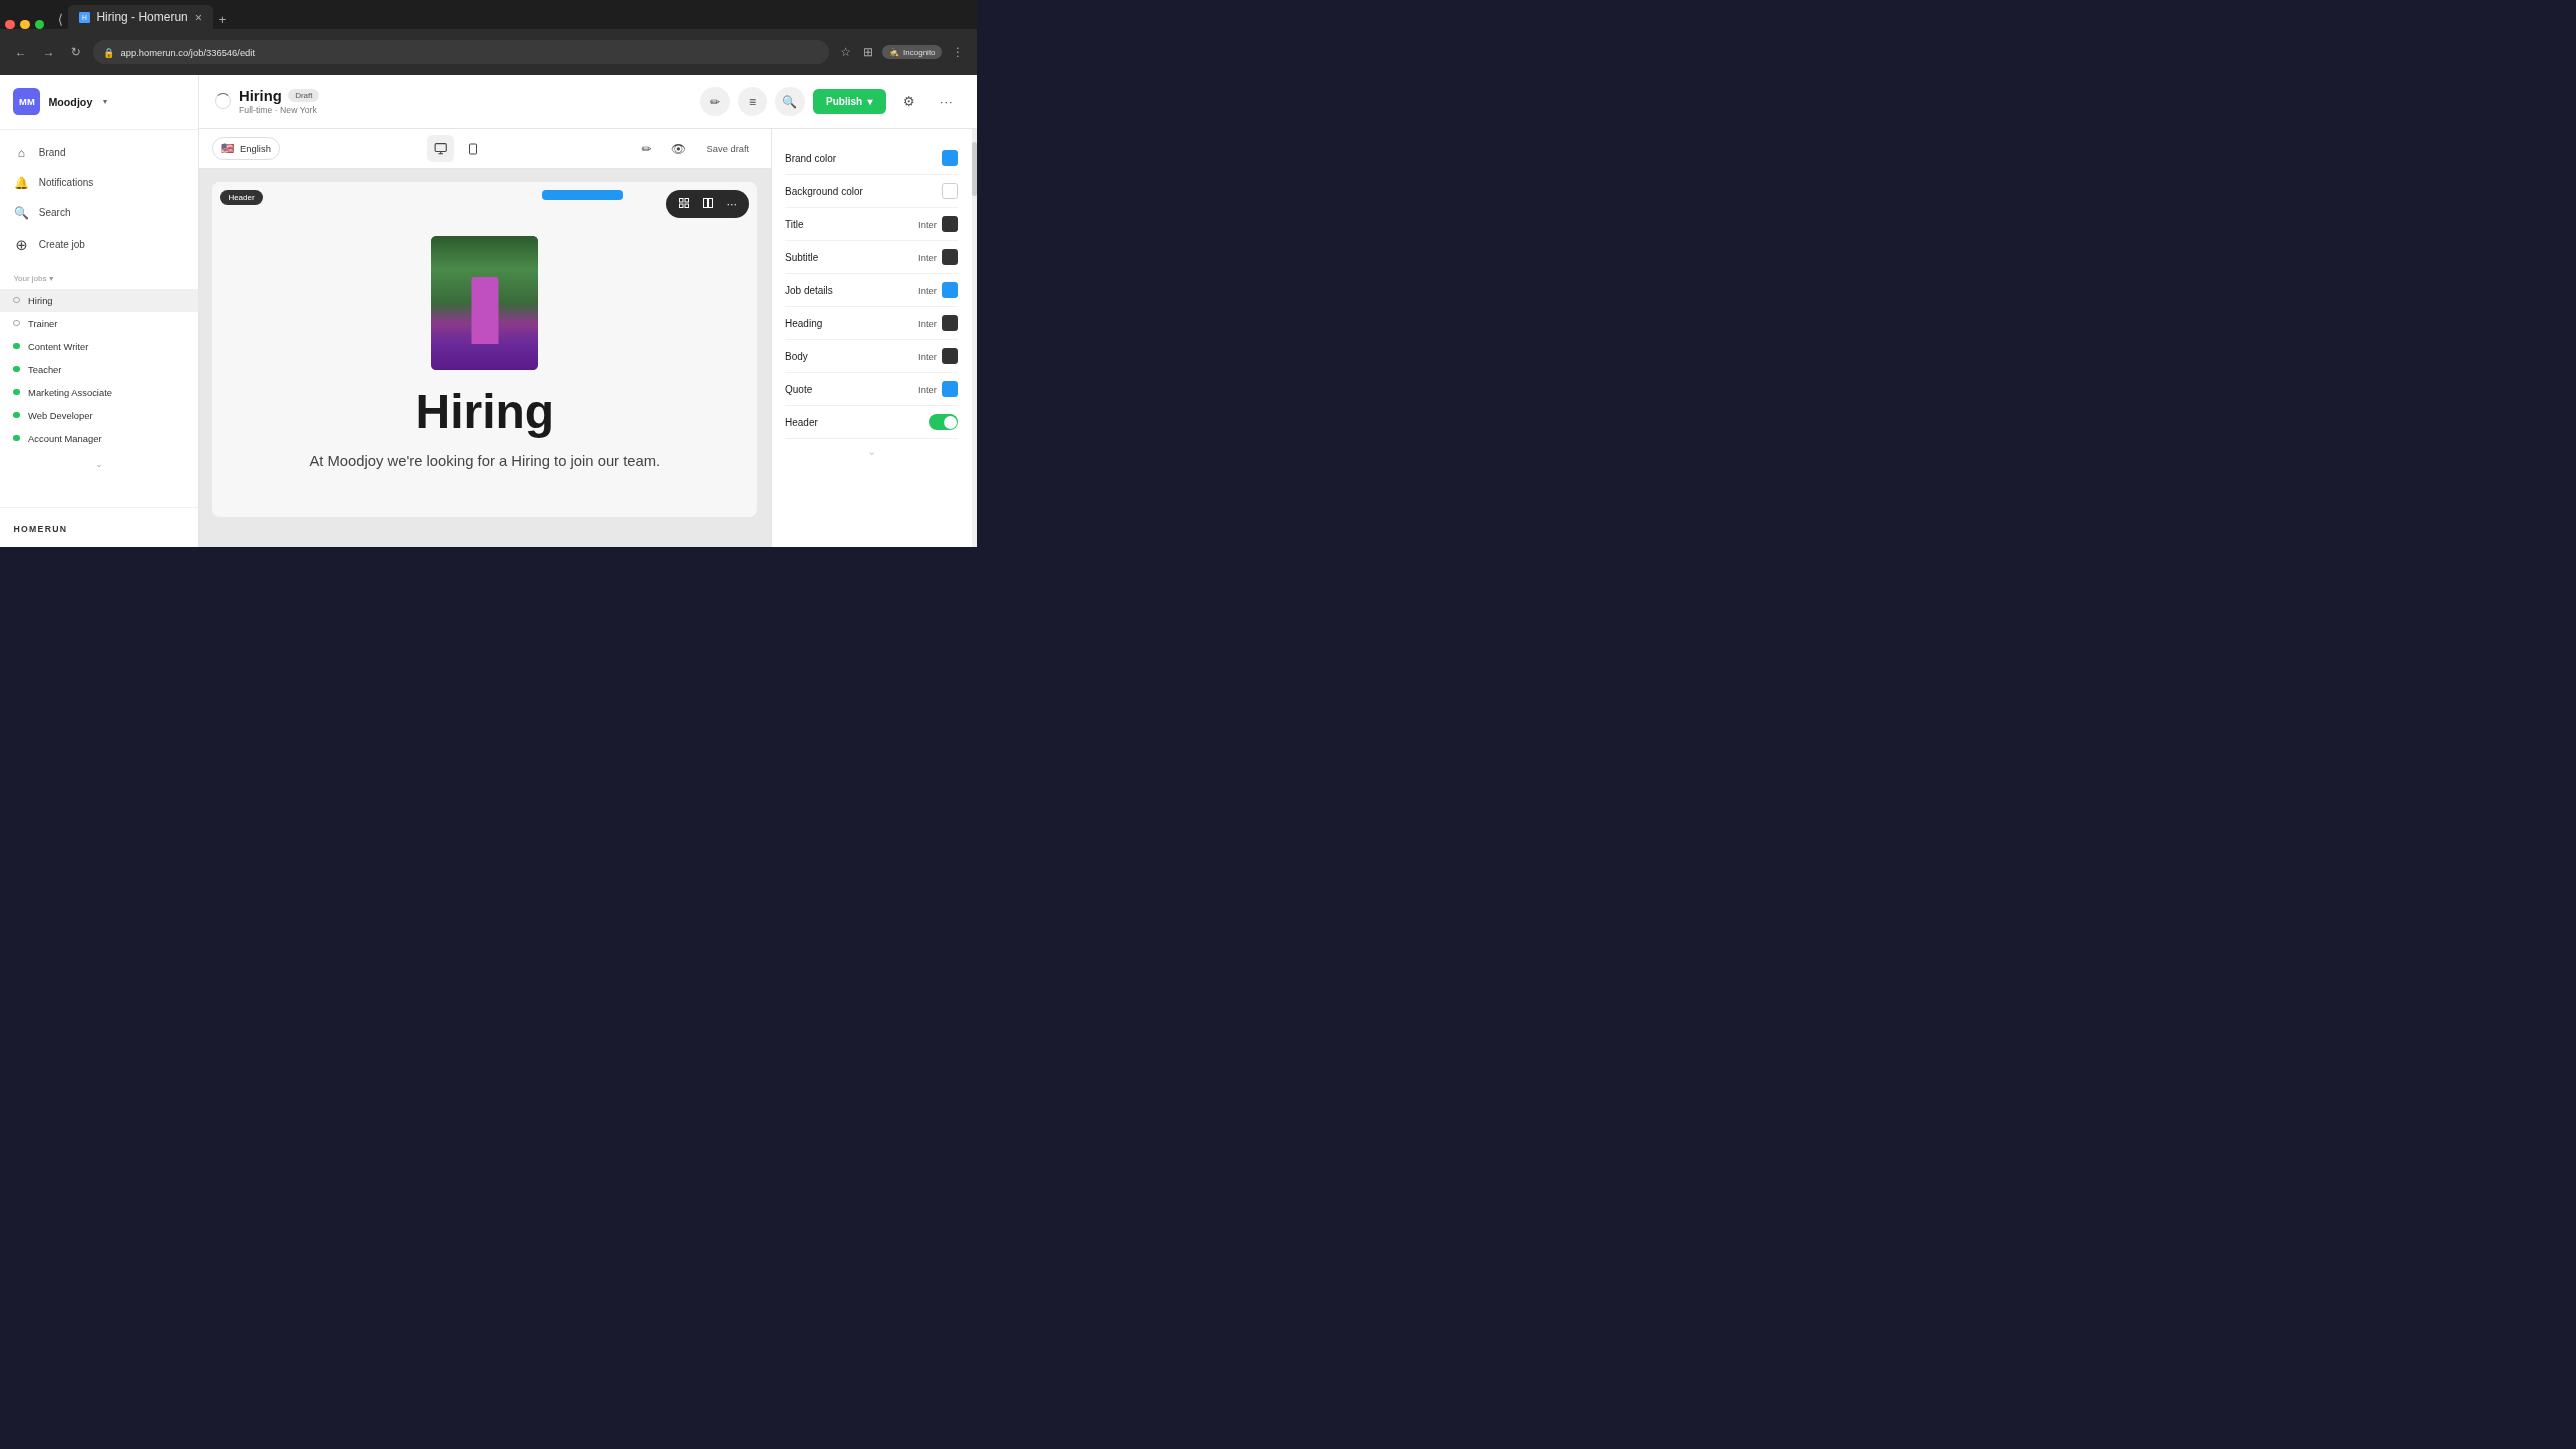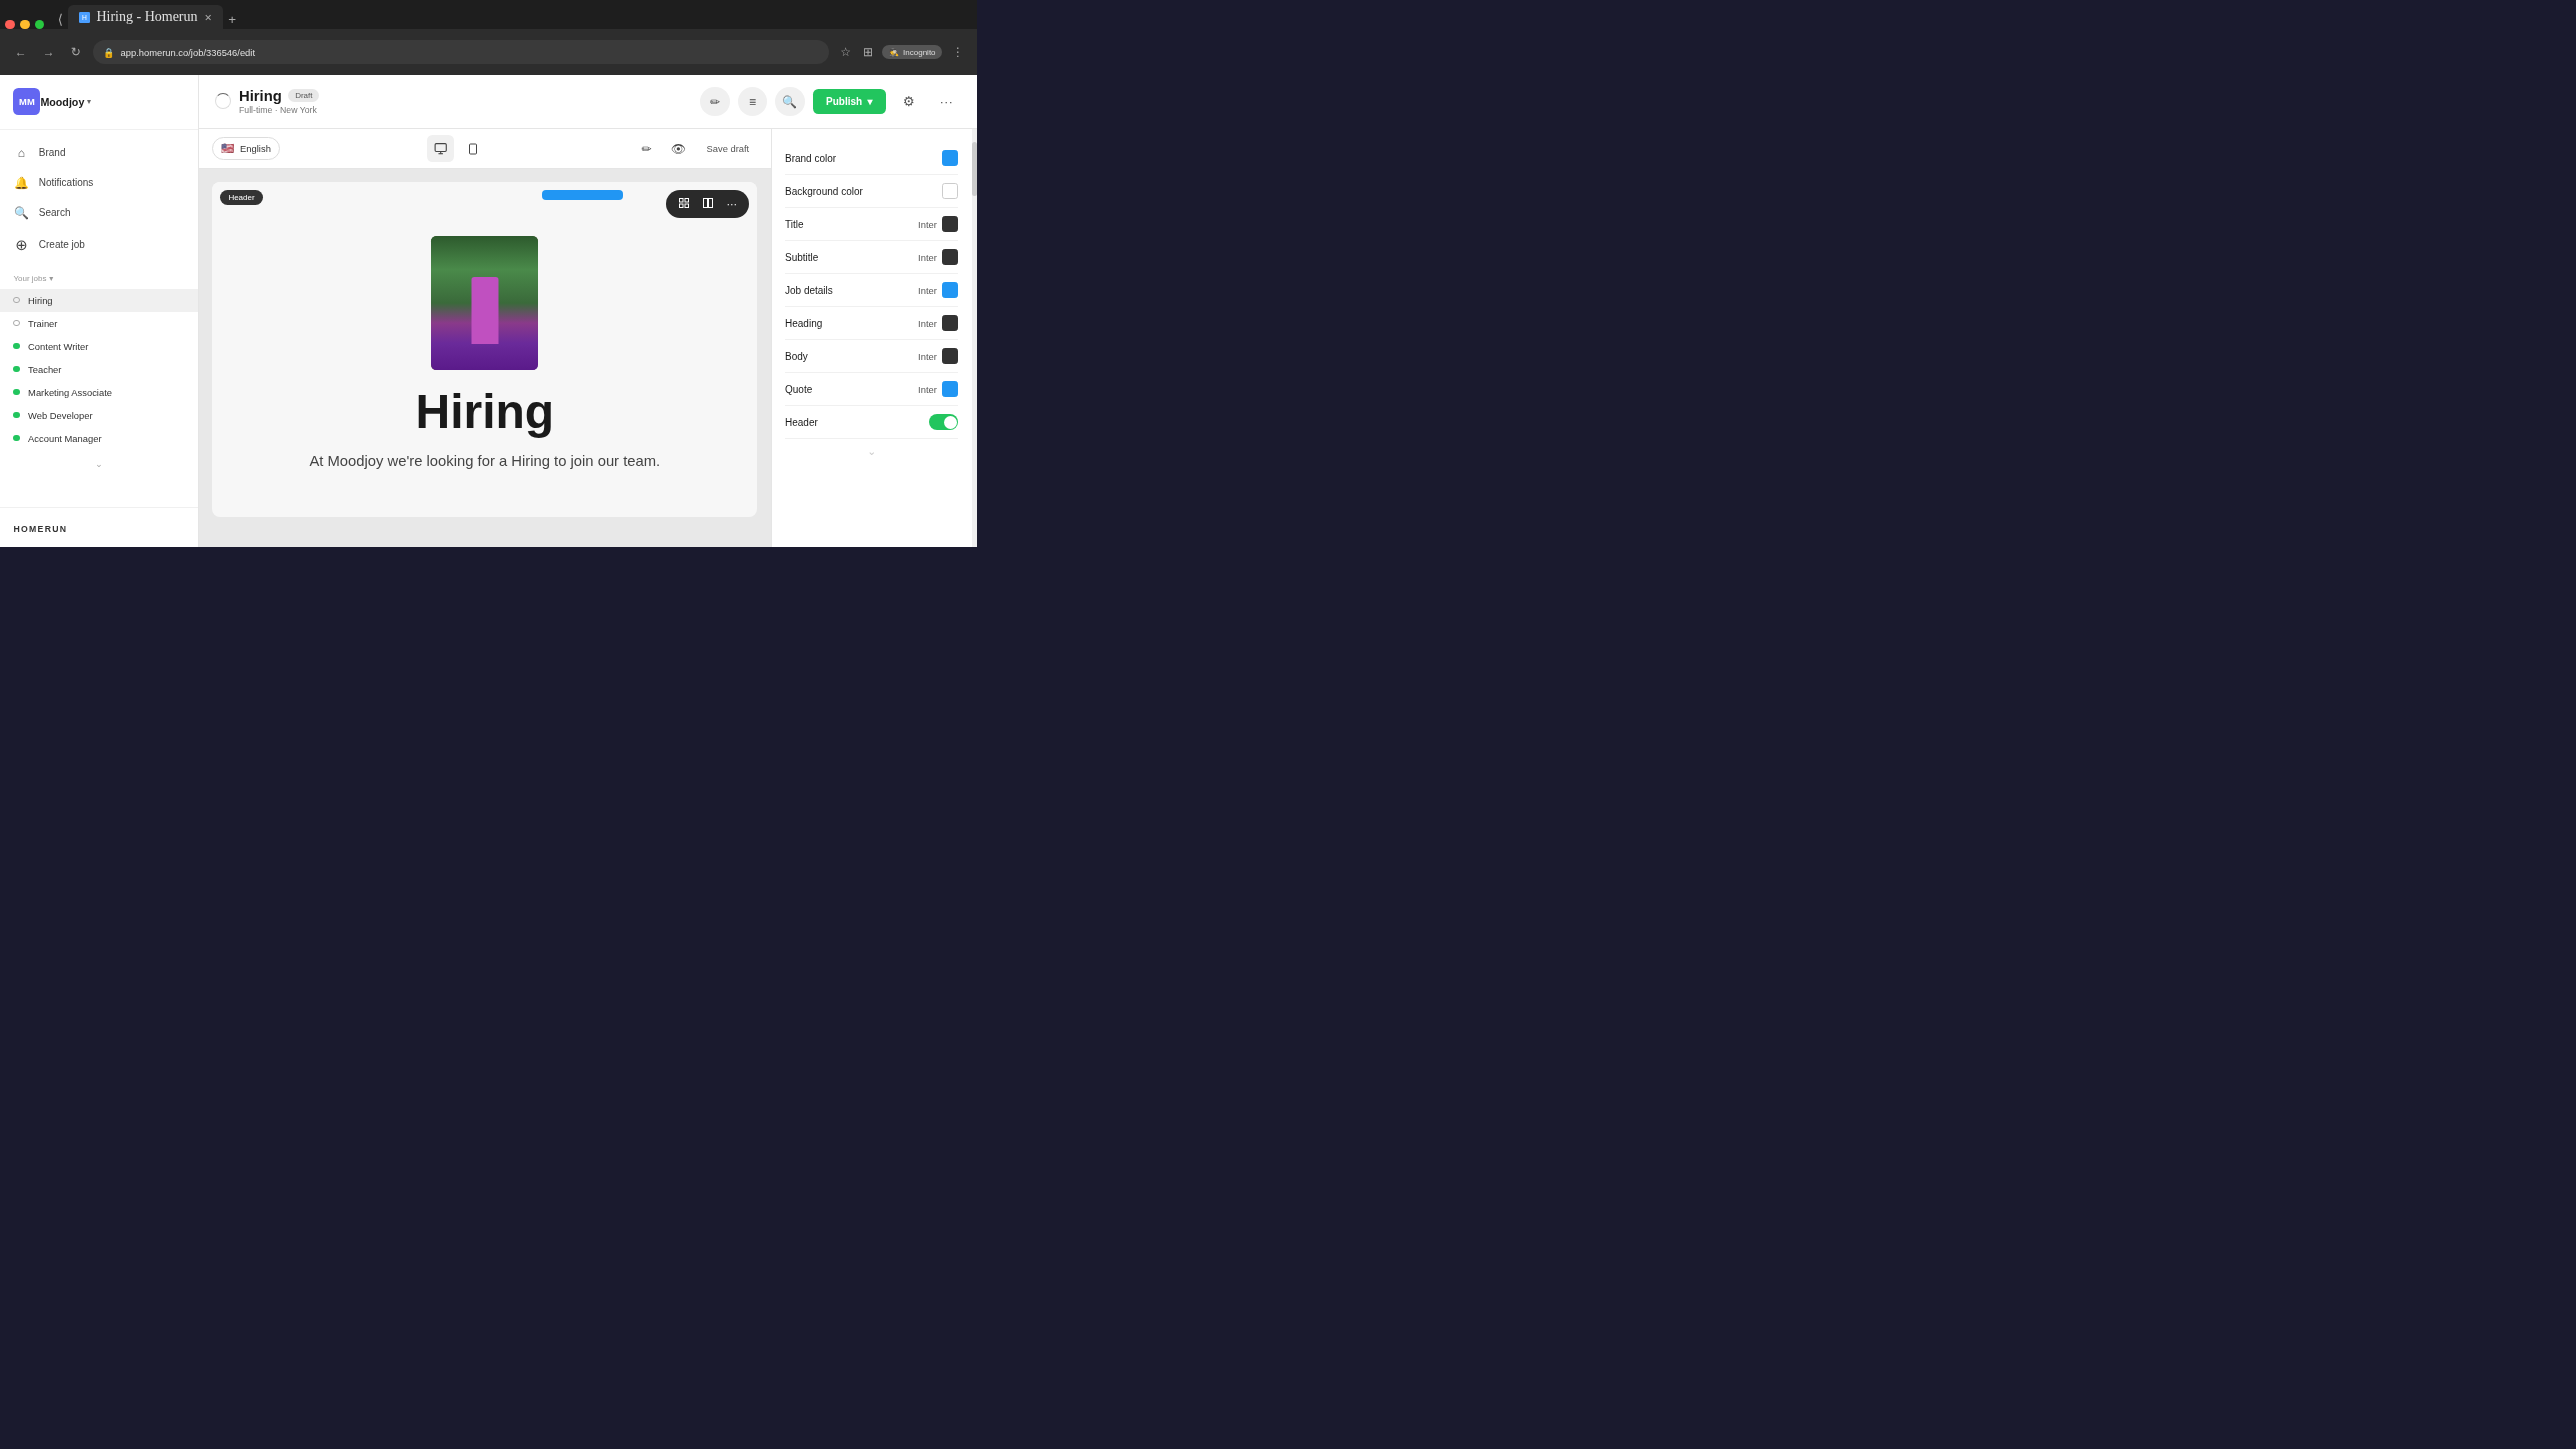--- a/index.html
+++ b/index.html
@@ -3,41 +3,41 @@
   <meta charset="utf-8">
   <style>
     * { box-sizing: border-box; margin: 0; padding: 0; }
     body { font-family: -apple-system, BlinkMacSystemFont, 'Segoe UI', sans-serif; background: #1a1a2e; width: 977px; height: 547px; overflow: hidden; }
 
     
     .browser-chrome { background: #2d2d2d; height: 75px; display: flex; flex-direction: column; }
     .browser-tabs { background: #1e1e1e; height: 29.5px; display: flex; align-items: flex-end; padding: 0 5.4px; }
     .browser-tab { background: #2d2d2d; border-radius: 5.4px 5.4px 0 0; padding: 0 10.7px; height: 24px; display: flex; align-items: center; gap: 6.7px; min-width: 134px; }
     .browser-tab-favicon { width: 10.7px; height: 10.7px; background: #4a9eff; border-radius: 1.3px; font-size: 6.7px; color: white; display: flex; align-items: center; justify-content: center; }
-    .browser-tab-title { font-size: 14px; color: #e0e0e0; flex: 1; font-family: Liberation Serif, serif; }
+    .browser-tab-title { font-size: 12px; color: #e0e0e0; flex: 1; }
     .browser-tab-close { color: #aaa; cursor: pointer; font-size: 9.4px; }
     .browser-tab-new { background: transparent; border: none; color: #aaa; font-size: 13.4px; padding: 2.7px 5.4px; cursor: pointer; }
     .browser-controls { height: 46px; background: #2d2d2d; display: flex; align-items: center; gap: 8px; padding: 0 10.7px; }
     .browser-nav-btn { color: #aaa; font-size: 12px; cursor: pointer; padding: 4px; border-radius: 50%; background: transparent; border: none; }
     .address-bar { flex: 1; background: #3a3a3a; border-radius: 13.4px; height: 24px; display: flex; align-items: center; padding: 0 10.7px; gap: 5.4px; }
     .address-text { font-size: 9.4px; color: #e0e0e0; }
     .browser-actions { display: flex; align-items: center; gap: 6.7px; }
     .browser-action-btn { color: #aaa; font-size: 12px; cursor: pointer; padding: 2.7px; }
     .incognito-badge { background: #555; color: #ddd; font-size: 8px; padding: 2.7px 6.7px; border-radius: 8px; display: flex; align-items: center; gap: 4px; cursor: pointer; }
     .window-ctrl { width: 9.4px; height: 9.4px; border-radius: 50%; cursor: pointer; }
     .win-min { background: #febc2e; }
     .win-max { background: #28c840; }
     .win-close { background: #ff5f57; }
 
     
     .app-container { display: flex; height: calc(547px - 75px); }
 
     
     .sidebar { width: 199px; background: #fff; border-right: 0.7px solid #e5e5e5; display: flex; flex-direction: column; overflow: hidden; }
-    .sidebar-header { padding: 13.4px 13.4px; display: flex; align-items: center; border-bottom: 0.7px solid #f0f0f0; }
+    .sidebar-header { padding: 13.4px 13.4px; display: flex; align-items: center; gap: 8px; border-bottom: 0.7px solid #f0f0f0; }
     .avatar { width: 27px; height: 27px; background: #6366f1; border-radius: 5.4px; display: flex; align-items: center; justify-content: center; font-size: 9.4px; font-weight: 700; color: white; flex-shrink: 0; }
     .company-name { font-size: 10.7px; font-weight: 700; color: #1a1a1a; }
     .chevron-icon { color: #666; font-size: 8px; margin-left: 2.7px; }
     .sidebar-nav { padding: 8px 0; }
     .nav-item { display: flex; align-items: center; gap: 9.4px; padding: 8px 13.4px; cursor: pointer; color: #444; font-size: 10px; border-radius: 0; }
     .nav-icon { font-size: 12px; width: 16px; text-align: center; color: #555; }
     .nav-label { font-size: 10px; }
     .nav-create { display: flex; align-items: center; gap: 9.4px; padding: 8px 13.4px; cursor: pointer; color: #444; font-size: 10px; }
     .nav-create .nav-icon { font-size: 14.8px; color: #444; }
     .sidebar-section { padding: 5.4px 13.4px 2.7px; }

